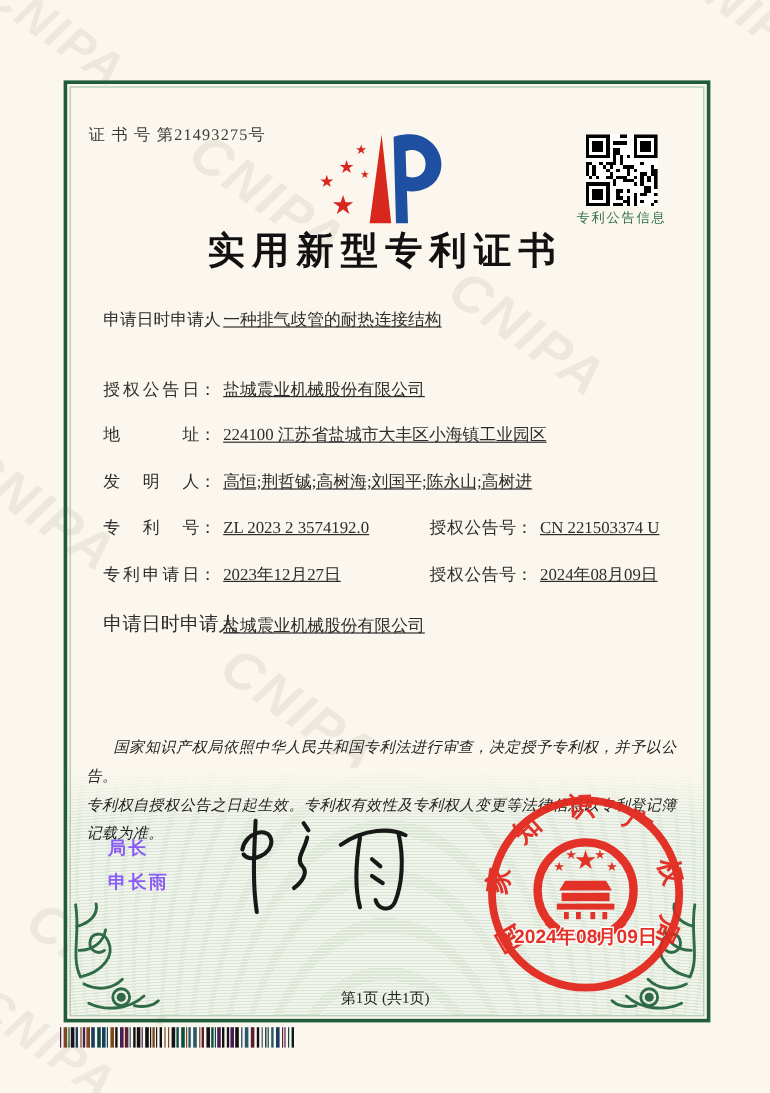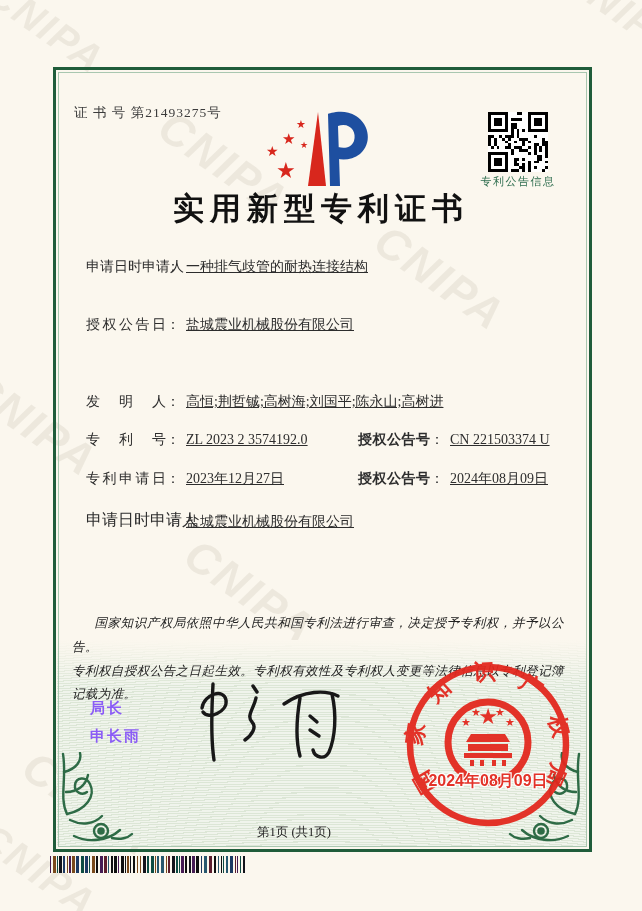--- a/index.html
+++ b/index.html
@@ -32,32 +32,32 @@
   .title{left:0;top:188px;width:642px;text-align:center;font-size:31px;font-weight:bold;
       letter-spacing:6px;color:#111;z-index:5;}
   
   .fields{left:86px;top:254px;width:478px;height:330px;z-index:5;font-size:14px;color:#2d2d2d;}
   .row{position:absolute;left:0;width:478px;white-space:nowrap;}
   .flabel{display:inline-block;width:80px;text-align:justify;text-align-last:justify;vertical-align:bottom;}
   .long .flabel{font-size:16px;}
   .colon{margin:0 2px 0 0;}
   .fvalue{margin-left:4px;text-decoration:underline;}
   .col2{position:absolute;left:272px;top:0;white-space:nowrap;}
-  .col2 .flabel{width:72px;font-weight:bold;}
+  .col2 .flabel{width:72px;}
   
   .statement{left:72px;top:612px;width:492px;z-index:5;font-size:12.5px;line-height:1.9;
       color:#222;letter-spacing:.4px;text-align:justify;font-style:italic;}
   .statement .l1{text-indent:1.8em;}
   
   .director{left:90px;top:694px;z-index:6;font-family:"Liberation Sans","DejaVu Sans",sans-serif;
       font-size:15px;font-weight:600;color:#8b5cf6;letter-spacing:2px;line-height:1.85;}
   .signature{left:182px;top:672px;z-index:6;}
   .seal{left:402px;top:660px;z-index:7;}
   
-  .pagefoot{left:0;top:824px;width:588px;text-align:center;font-size:12.5px;color:#222;z-index:5;}
+  .pagefoot{left:0;top:824px;width:642px;text-align:center;font-size:12.5px;color:#222;z-index:5;}
   .barcode{left:50px;top:856px;width:196px;height:17px;z-index:5;font-size:0;}
   .barcode span{display:inline-block;height:17px;vertical-align:top;}
 </style>
 </head>
 <body>
 
 <span class="wm" style="left:-20px;top:4px;font-size:40px;">CNIPA</span>
 <span class="wm" style="left:150px;top:138px;font-size:45px;">CNIPA</span>
 <span class="wm" style="left:366px;top:252px;font-size:45px;">CNIPA</span>
 <span class="wm" style="left:-42px;top:398px;font-size:45px;">CNIPA</span>
@@ -317,20 +317,23 @@
 
 <div class="abs title">实用新型专利证书</div>
 
 <div class="abs fields">
   <div class="row" style="top:4px;">
     <span class="flabel">申请日时申请人</span><span class="colon">：</span><span class="fvalue">一种排气歧管的耐热连接结构</span>
   </div>
   <div class="row" style="top:62px;">
     <span class="flabel">授权公告日</span><span class="colon">：</span><span class="fvalue">盐城震业机械股份有限公司</span>
   </div>
+  <div class="row" style="top:100px;">
+    <span class="flabel">地址</span><span class="colon">：</span><span class="fvalue">224100 江苏省盐城市大丰区小海镇工业园区</span>
+  </div>
   <div class="row" style="top:139px;">
     <span class="flabel">发明人</span><span class="colon">：</span><span class="fvalue">高恒;荆哲铖;高树海;刘国平;陈永山;高树进</span>
   </div>
   <div class="row" style="top:177px;">
     <span class="flabel">专利号</span><span class="colon">：</span><span class="fvalue">ZL 2023 2 3574192.0</span>
     <span class="col2"><span class="flabel">授权公告号</span><span class="colon">：</span><span class="fvalue">CN 221503374 U</span></span>
   </div>
   <div class="row" style="top:216px;">
     <span class="flabel">专利申请日</span><span class="colon">：</span><span class="fvalue">2023年12月27日</span>
     <span class="col2"><span class="flabel">授权公告号</span><span class="colon">：</span><span class="fvalue">2024年08月09日</span></span>

